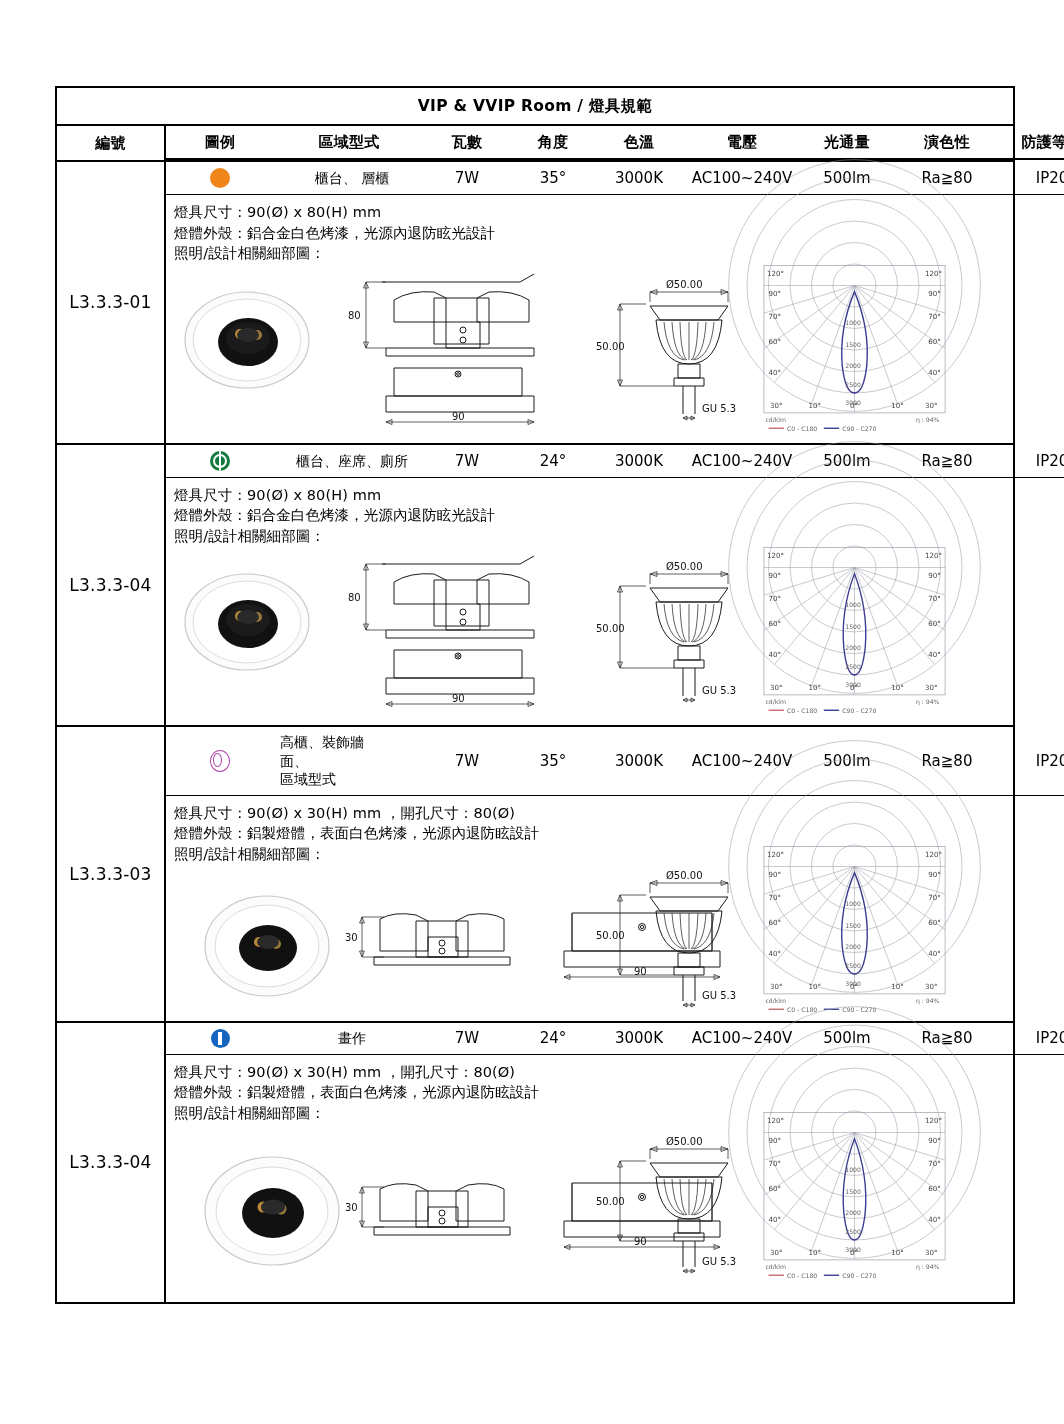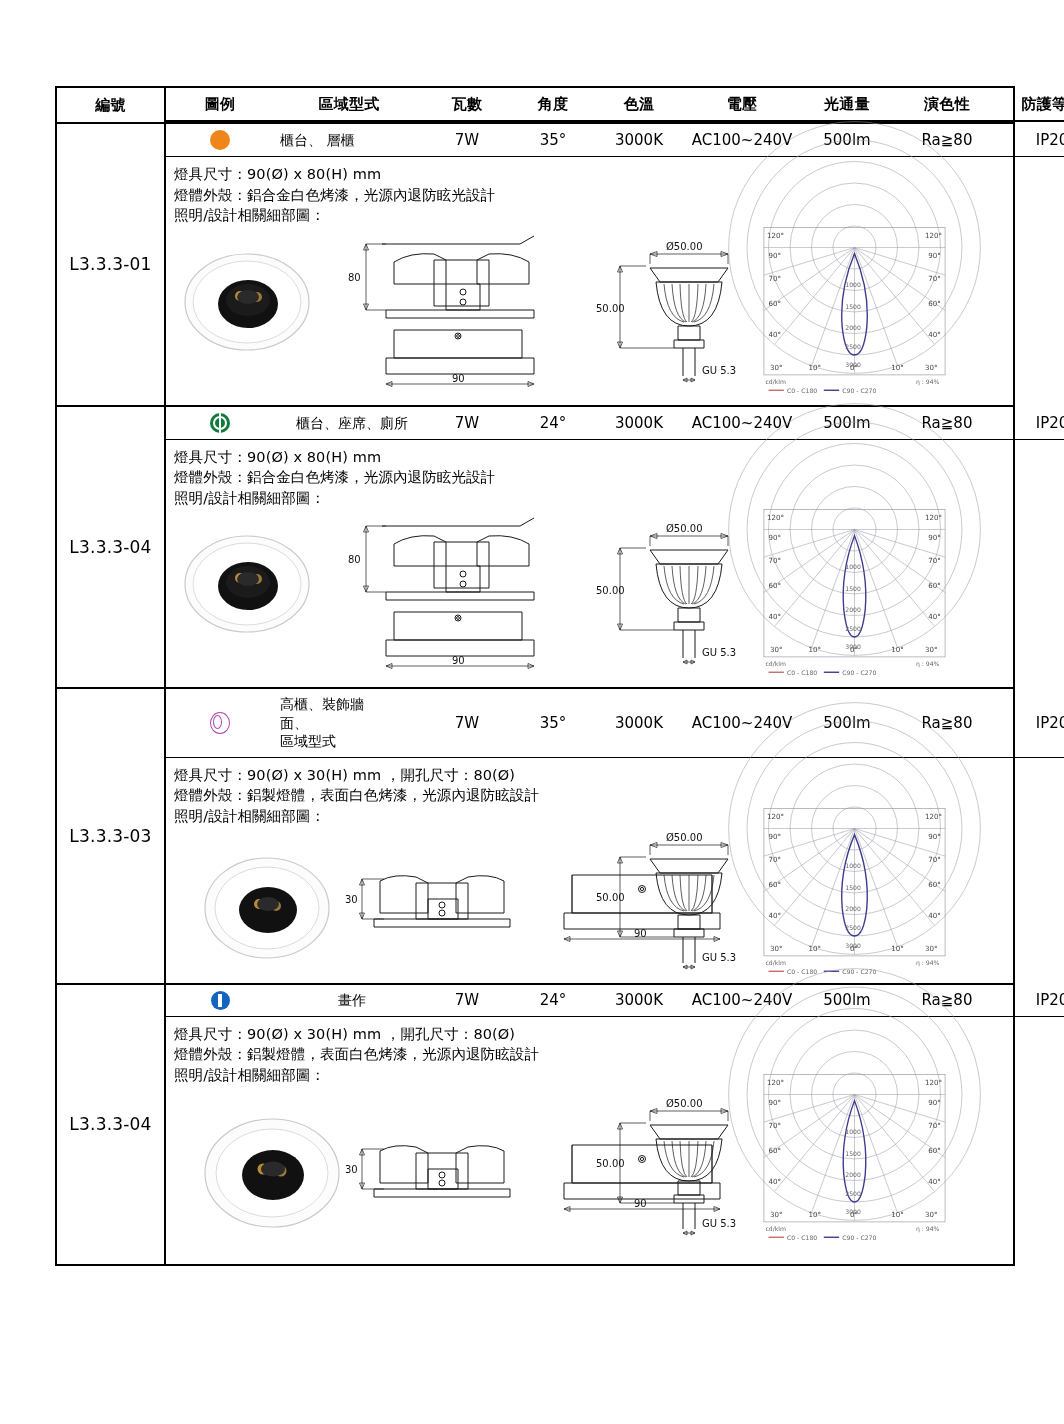--- a/index.html
+++ b/index.html
@@ -224,20 +224,23 @@
 
 
 
   <div class="spec-table">
     <table>
       <colgroup>
         <col style="width:108px">
         <col style="width:848px">
       </colgroup>
       <tbody>
+        <tr class="title-row">
+          <td colspan="2">VIP &amp; VVIP Room / 燈具規範</td>
+        </tr>
         <tr class="colhead-row">
           <td class="idcol">編號</td>
           <td style="padding:0">
             <table style="width:100%;border-collapse:collapse;table-layout:fixed">
               <colgroup>
                 <col style="width:108px">
                   <col style="width:150px">
                   <col style="width:86px">
                 <col style="width:86px">
                   <col style="width:86px">
@@ -276,21 +279,21 @@
                   <col style="width:120px">
                 <col style="width:90px">
                   <col style="width:110px">
                   <col style="width:100px">
               </colgroup>
               <tbody>
                   <tr class="attr-row">
                 <td class="icon-cell">
                   <span class="ic ic-circle-solid" style="background:#F08519"></span>
                 </td>
-                <td class="area" style="text-align:left">櫃台、 層櫃</td>
+                <td class="area" style="text-align:center">櫃台、 層櫃</td>
                 <td>7W</td>
                 <td>35°</td>
                 <td>3000K</td>
                 <td>AC100~240V</td>
                 <td>500lm</td>
                 <td>Ra≧80</td>
                 <td>IP20</td>
               </tr>
               <tr>
                 <td colspan="9" class="detail-cell">

